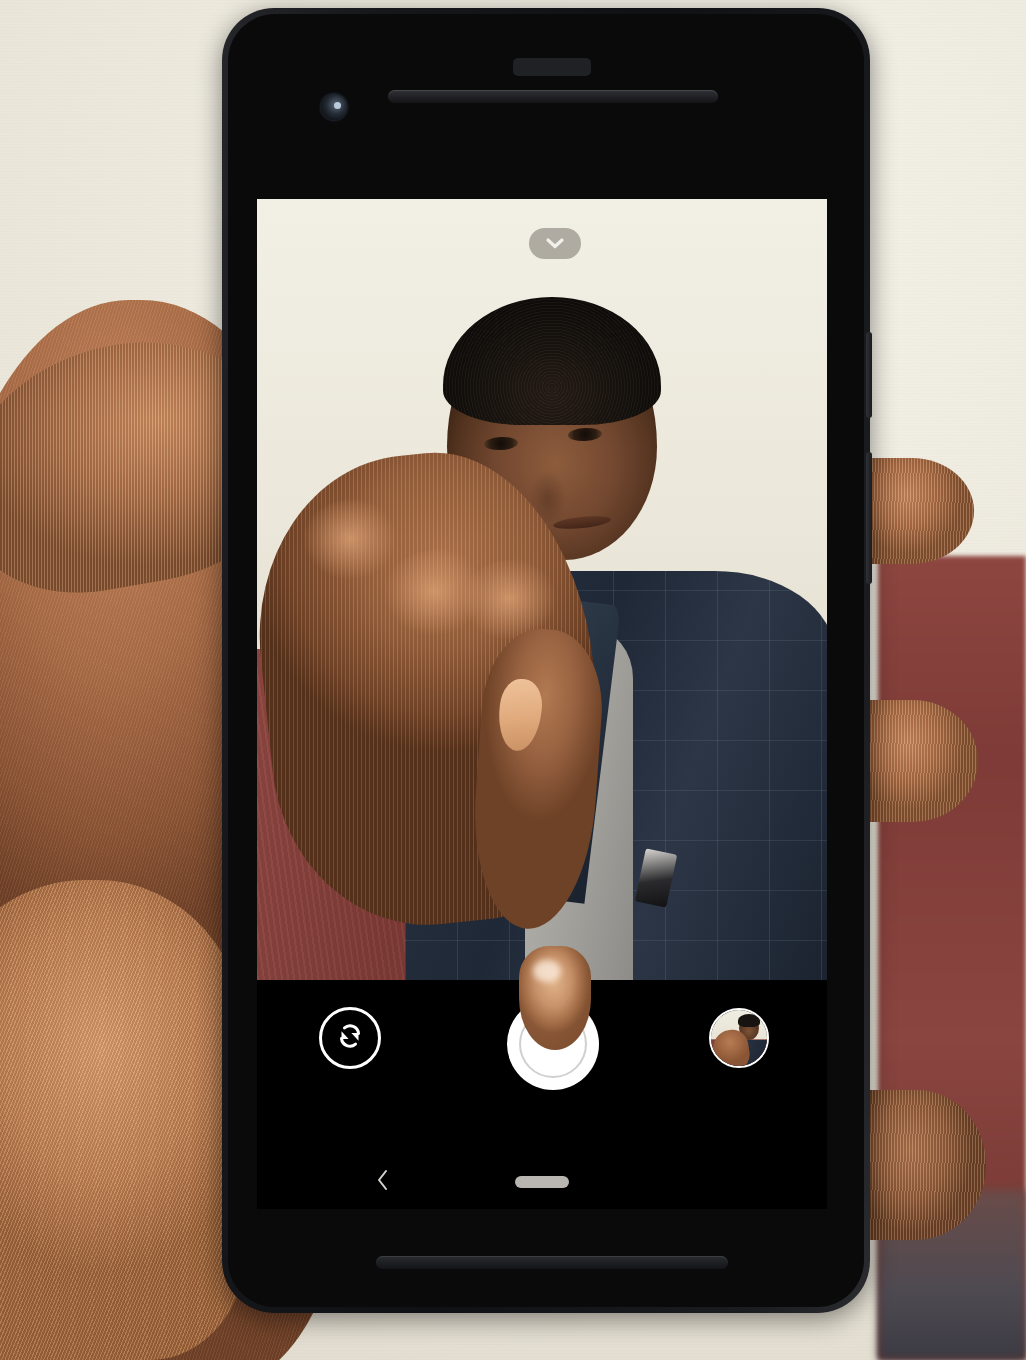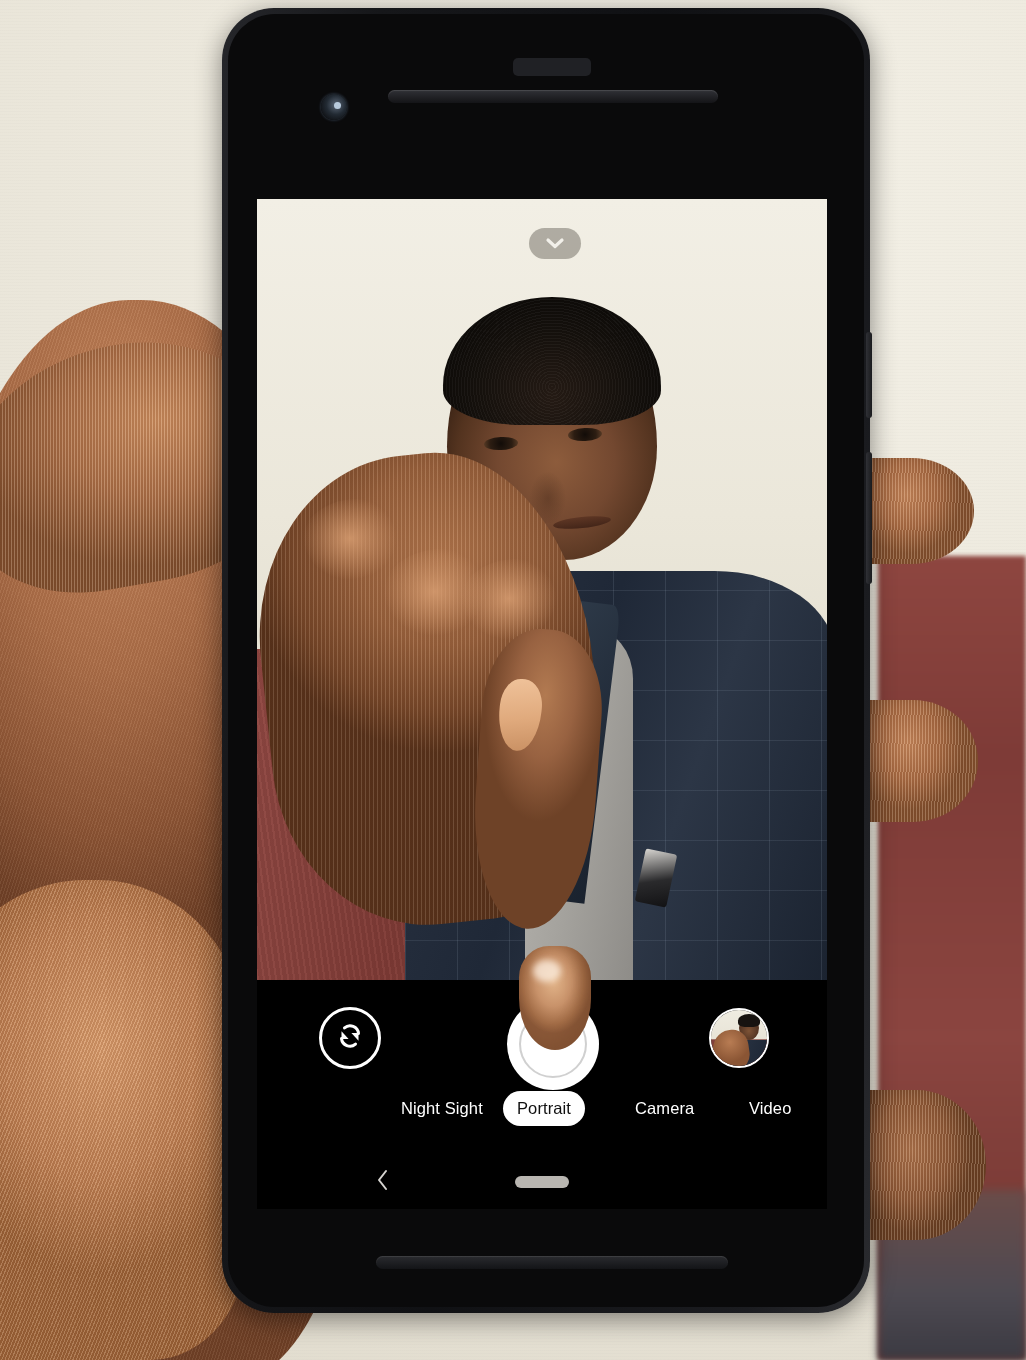--- a/index.html
+++ b/index.html
@@ -577,26 +577,20 @@
 
           <div class="gallery-thumb">
             <div class="gt-wall"></div>
             <div class="gt-suit"></div>
             <div class="gt-head"></div>
             <div class="gt-hair"></div>
             <div class="gt-hand"></div>
           </div>
         </div>
 
-        <div class="modes">
-          <div class="mode mode-nightsight">Night Sight</div>
-          <div class="mode mode-portrait active">Portrait</div>
-          <div class="mode mode-camera">Camera</div>
-          <div class="mode mode-video">Video</div>
-        </div>
 
         <div class="navbar">
           <div class="nav-back">
             <span>
               <svg width="15" height="24" viewBox="0 0 15 24" aria-hidden="true">
                 <path d="M11 3 L4 12 L11 21" fill="none" stroke="#d6d4d0" stroke-width="2" stroke-linecap="round" stroke-linejoin="round"></path>
               </svg>
             </span>
           </div>
           <div class="nav-pill"></div>

